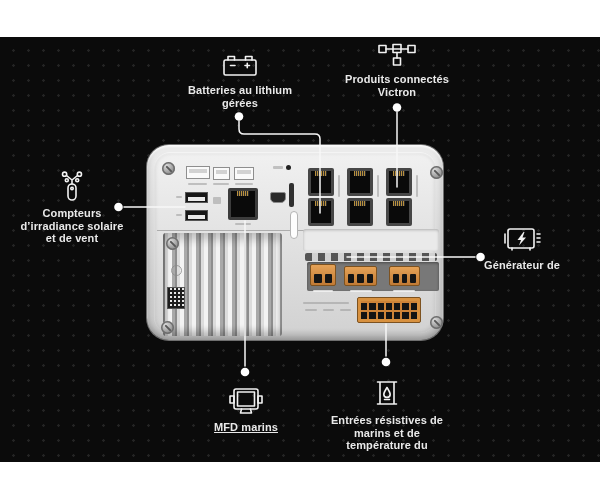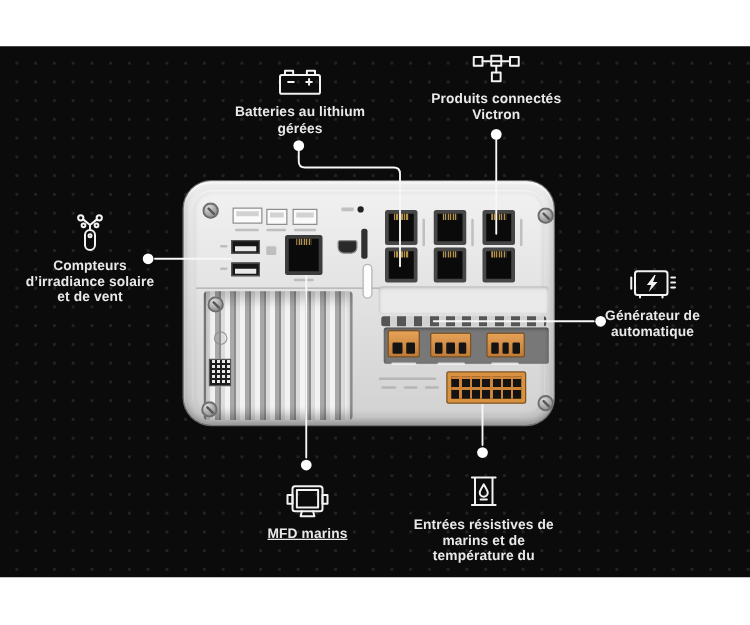--- a/index.html
+++ b/index.html
@@ -231,30 +231,29 @@
       <circle cx="20.4" cy="4.2" r="2.1"></circle>
       <circle cx="7.8" cy="10.2" r="1.5"></circle>
       <circle cx="18.2" cy="10.2" r="1.5"></circle>
       <circle cx="13" cy="18.5" r="1.2"></circle>
     </svg>
     <div class="txt">Compteurs</div>
     <div class="txt">d’irradiance solaire</div>
     <div class="txt">et de vent</div>
   </div>
 
-  <div class="callout" style="left:447px;top:212px;">
+  <div class="callout" style="left:447px;top:224px;">
     <svg class="ico" width="42" height="30" viewBox="0 0 42 30">
       <rect x="7" y="5" width="26" height="19" rx="2"></rect>
       <path d="M4 10 V19"></path>
       <path d="M36 10 H39 M36 14 H39 M36 18 H39"></path>
       <path d="M22.5 8 L16.5 16 H20 L18 21.5 L25 13.5 H21.5 L23.5 8 Z" fill="#f2f2f2" stroke="none"></path>
       <path d="M11 24 V26 M29 24 V26"></path>
     </svg>
     <div class="txt">Générateur de</div>
-    <div class="txt">automatique</div>
   </div>
 
   <div class="callout" style="left:171px;top:386px;text-decoration:underline;">
     <svg class="ico" width="38" height="30" viewBox="0 0 38 30">
       <rect x="7" y="3" width="24" height="20" rx="2"></rect>
       <rect x="10.5" y="6" width="17" height="14"></rect>
       <rect x="3" y="10" width="4" height="7"></rect>
       <rect x="31" y="10" width="4" height="7"></rect>
       <path d="M14.5 23 L13.5 27 H24.5 L23.5 23"></path>
     </svg>

